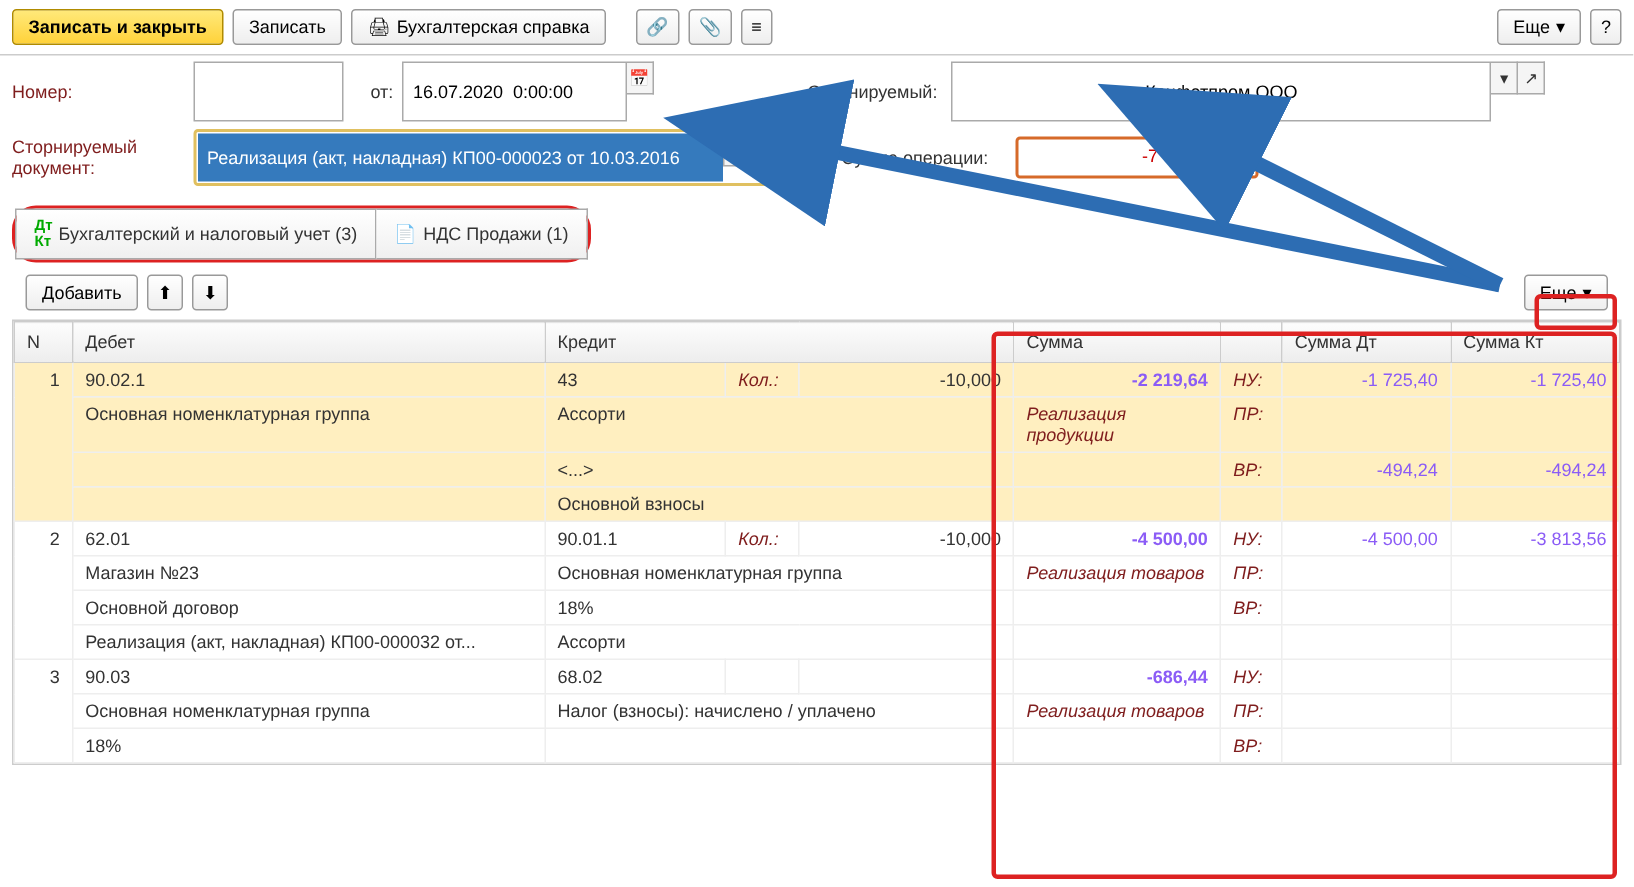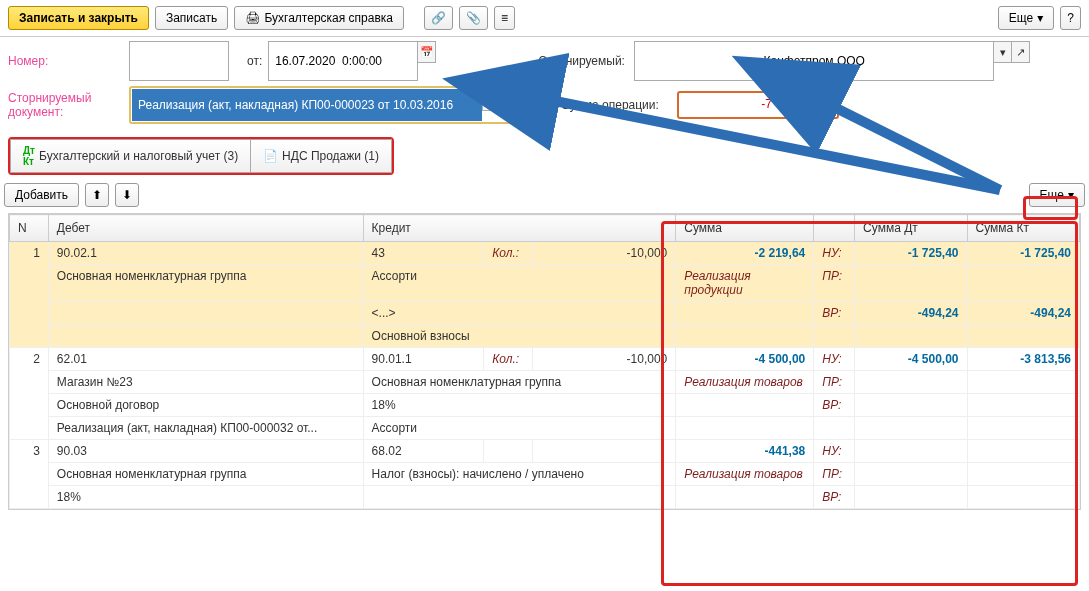--- a/index.html
+++ b/index.html
@@ -8,47 +8,47 @@
   
   .toolbar { display: flex; align-items: center; padding: 6px 8px; gap: 6px; border-bottom: 1px solid #ccc; }
   .btn { border: 1px solid #999; background: linear-gradient(#fff,#eee); border-radius: 3px; padding: 4px 10px; font-size: 12px; display: inline-flex; align-items: center; gap: 4px; cursor: pointer; }
   .btn-main { background: linear-gradient(#ffe97a,#ffd23a); border-color: #b08b00; font-weight: bold; }
   .btn-small { padding: 4px 6px; }
   .spacer { flex: 1; }
 
   
   .form { padding: 4px 8px 2px; }
   .form-row { display: flex; align-items: center; gap: 6px; margin-bottom: 5px; min-height: 22px; }
-  .lbl { width: 115px; color: #ec4899; }
+  .lbl { width: 115px; color: #7f1d1d; }
   .lbl.wide { line-height: 1.2; }
   .input { border: 1px solid #aaa; padding: 2px 6px; height: 40px; background: #fff; font-size: 12px; }
   .input-group { display: flex; }
   .ig-addon { border: 1px solid #aaa; border-left: none; width: 18px; height: 22px; display: flex; align-items: center; justify-content: center; background: #f5f5f5; font-size: 11px; cursor: pointer; }
 
   .stornir-wrap { border: 2px solid #e0c060; border-radius: 3px; padding: 1px; display: inline-flex; }
   .stornir-val { background: #357abd; color: #fff; padding: 2px 6px; font-size: 12px; display: flex; align-items: center; width: 350px; height: 32px; }
 
   .sum-op-wrap { border: 2px solid #d66a2a; border-radius: 3px; display: inline-flex; padding: 1px; }
   .sum-op-val { color: #c00; padding: 2px 6px; width: 138px; text-align: right; height: 20px; line-height: 16px; background:#fff; }
 
   
-  .tabs-wrap { border: 2px solid #d22; border-radius: 4px; margin: 6px 8px 2px; display: inline-flex; background:#fff; }
+  .tabs-wrap { border: 2px solid #d22; border-radius: 16px; margin: 6px 8px 2px; display: inline-flex; background:#fff; }
   .tab { border: 1px solid #aaa; padding: 5px 12px; background: linear-gradient(#fff,#f0f0f0); font-size: 12px; cursor: pointer; display: flex; align-items: center; gap: 4px; }
   .tab + .tab { border-left: none; }
 
   
-  .subbar { display: flex; align-items: center; gap: 6px; padding: 6px 4px; }
+  .subbar { display: flex; align-items: center; gap: 6px; padding: 6px 17px; }
 
   
   .table-wrap { border: 1px solid #ccc; margin: 0 8px; overflow: auto; max-height: 365px; }
   table { border-collapse: collapse; width: 100%; font-size: 12px; }
   th { background: linear-gradient(#fdfdfd,#ededed); border: 1px solid #ccc; padding: 6px 8px; text-align: left; font-weight: normal; position: sticky; top: 0; }
   td { border: 1px solid #eee; padding: 4px 8px; vertical-align: top; }
   td.right { text-align: right; }
-  td.red { color: #0369a1; font-weight: bold; }
+  td.red { color: #8b5cf6; }
   td.italic { font-style: italic; color: #7f1d1d; }
   tr.hl td { background: #ffefc0; }
 
   
   .red-box { position: absolute; border: 3px solid #d22; border-radius: 4px; pointer-events: none; }
 
   
   .overlay-svg { position: absolute; top: 0; left: 0; pointer-events: none; }
 </style>
 </head>
@@ -247,21 +247,21 @@
           <td class="italic"></td>
           <td class="right red"></td>
           <td class="right red"></td>
         </tr>
         <tr>
           <td class="right" rowspan="3">3</td>
           <td>90.03</td>
           <td>68.02</td>
           <td class="italic"></td>
           <td class="right"></td>
-          <td class="right red"><b>-441,38</b></td>
+          <td class="right red"><b>-686,44</b></td>
           <td class="italic">НУ:</td>
           <td class="right red"></td>
           <td class="right red"></td>
         </tr>
         <tr>
           <td>Основная номенклатурная группа</td>
           <td colspan="3">Налог (взносы): начислено / уплачено</td>
           <td class="italic">Реализация товаров</td>
           <td class="italic">ПР:</td>
           <td class="right red"></td>

